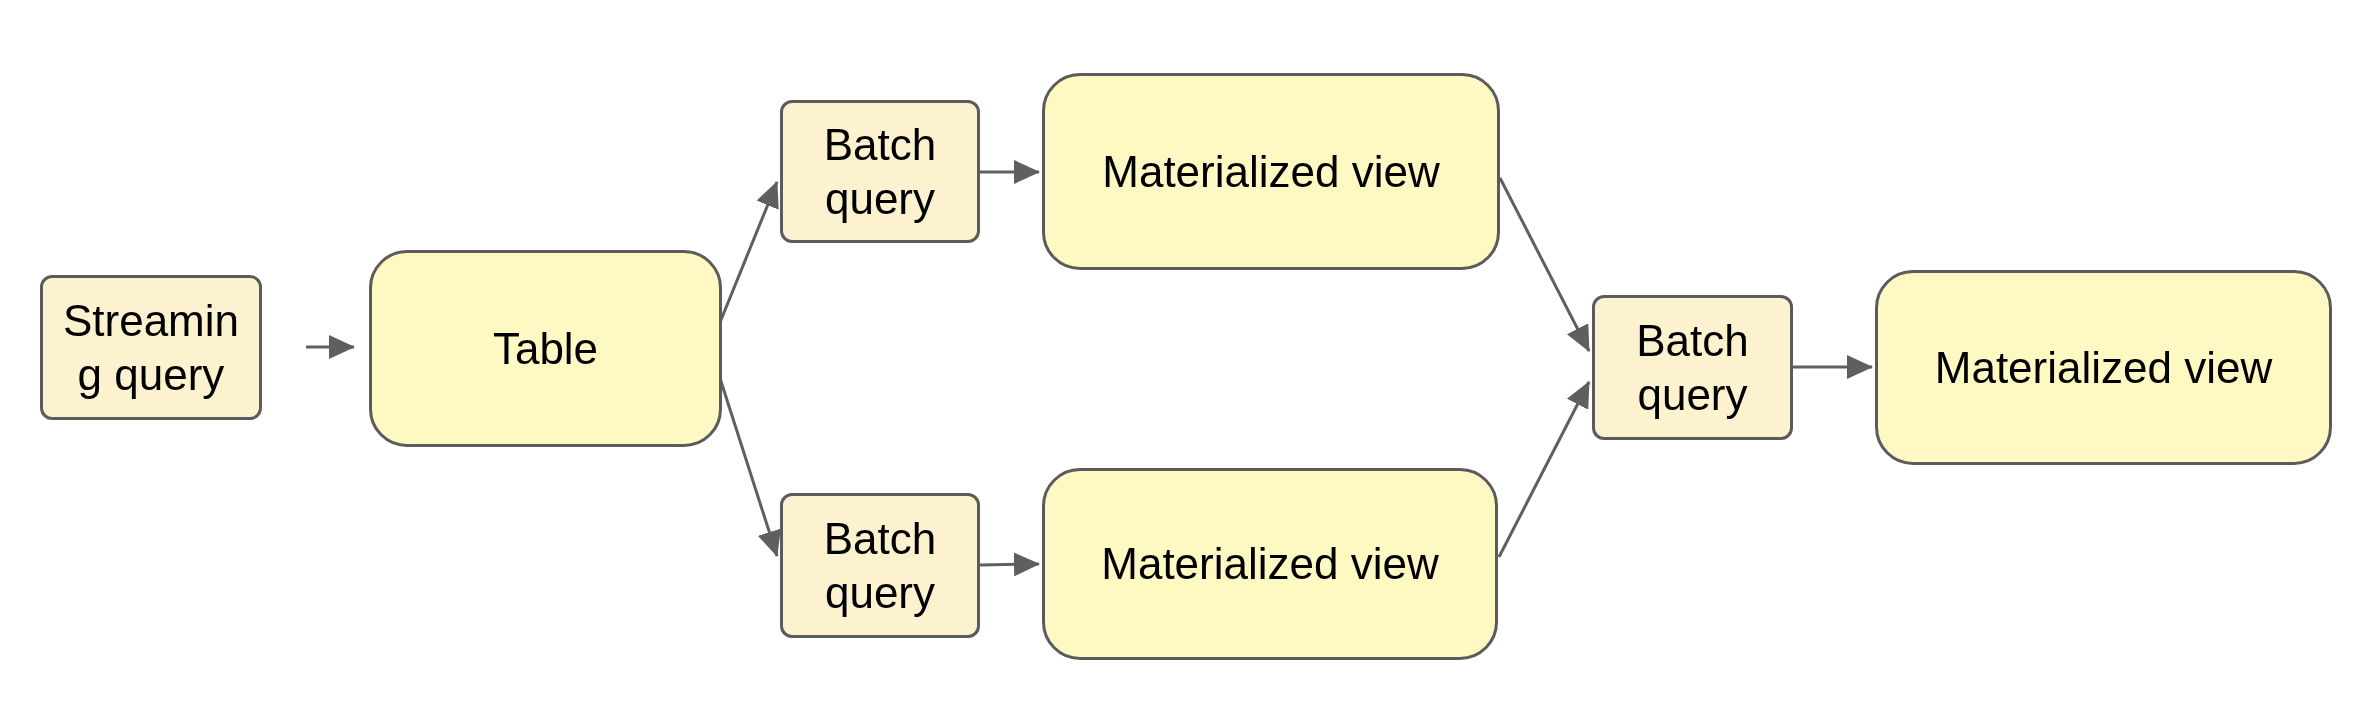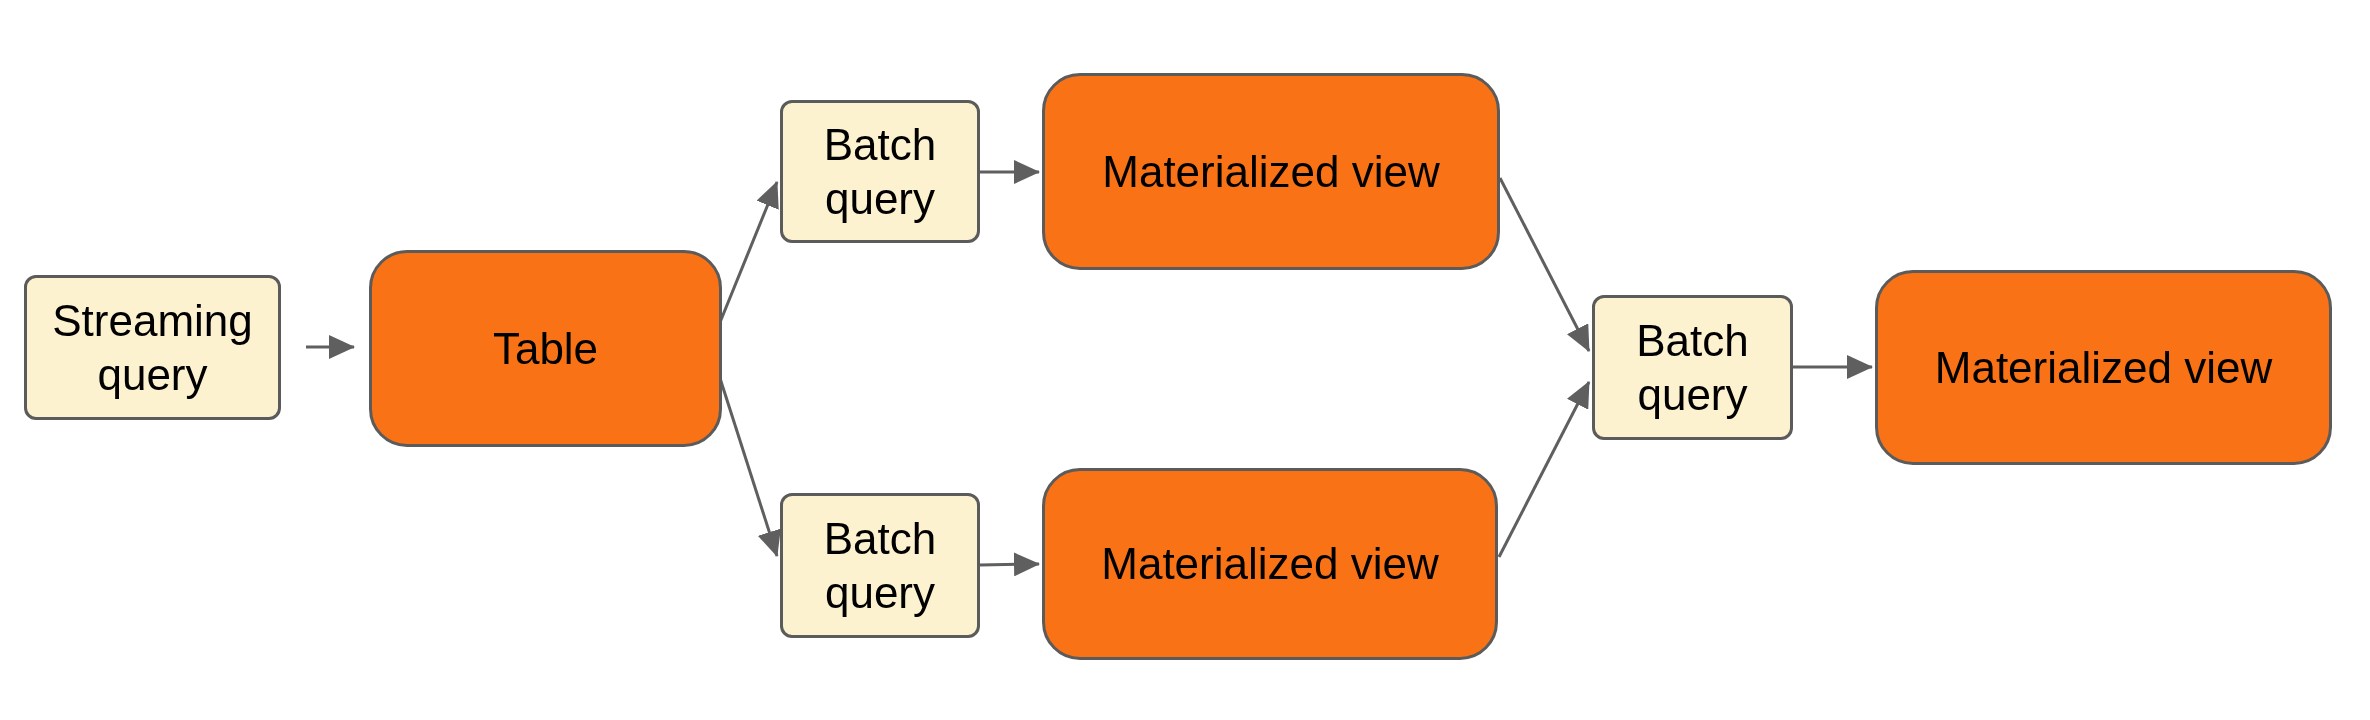--- a/index.html
+++ b/index.html
@@ -38,21 +38,21 @@
     color: #000000;
     font-size: 44px;
     line-height: 1.22;
     text-align: center;
   }
   .node.query {
     background: #fdf2cf;
     border-radius: 12px;
   }
   .node.store {
-    background: #f97316;
+    background: #fef9c3;
     border-radius: 38px;
   }
   .node-label {
     display: block;
     width: 100%;
     padding: 0 10px;
     box-sizing: border-box;
     word-wrap: break-word;
   }
 </style>
@@ -70,21 +70,21 @@
     <line class="edge" x1="306" y1="347" x2="354" y2="347" marker-end="url(#arrowhead)"></line>
     <line class="edge" x1="710" y1="347" x2="777" y2="182" marker-end="url(#arrowhead)"></line>
     <line class="edge" x1="710" y1="347" x2="777" y2="556" marker-end="url(#arrowhead)"></line>
     <line class="edge" x1="980" y1="172" x2="1039" y2="172" marker-end="url(#arrowhead)"></line>
     <line class="edge" x1="980" y1="565" x2="1039" y2="564" marker-end="url(#arrowhead)"></line>
     <line class="edge" x1="1500" y1="178" x2="1589" y2="351" marker-end="url(#arrowhead)"></line>
     <line class="edge" x1="1499" y1="557" x2="1589" y2="382" marker-end="url(#arrowhead)"></line>
     <line class="edge" x1="1793" y1="367" x2="1872" y2="367" marker-end="url(#arrowhead)"></line>
   </svg>
 
-  <div class="node query" style="left:24px; top:275px; width:257px; height:145px;">
+  <div class="node query" style="left:40px; top:275px; width:222px; height:145px;">
     <span class="node-label">Streaming query</span>
   </div>
 
   <div class="node store" style="left:357px; top:250px; width:353px; height:197px;margin-left:12px;">
     <span class="node-label">Table</span>
   </div>
 
   <div class="node query" style="left:780px; top:100px; width:200px; height:143px;">
     <span class="node-label">Batch query</span>
   </div>

